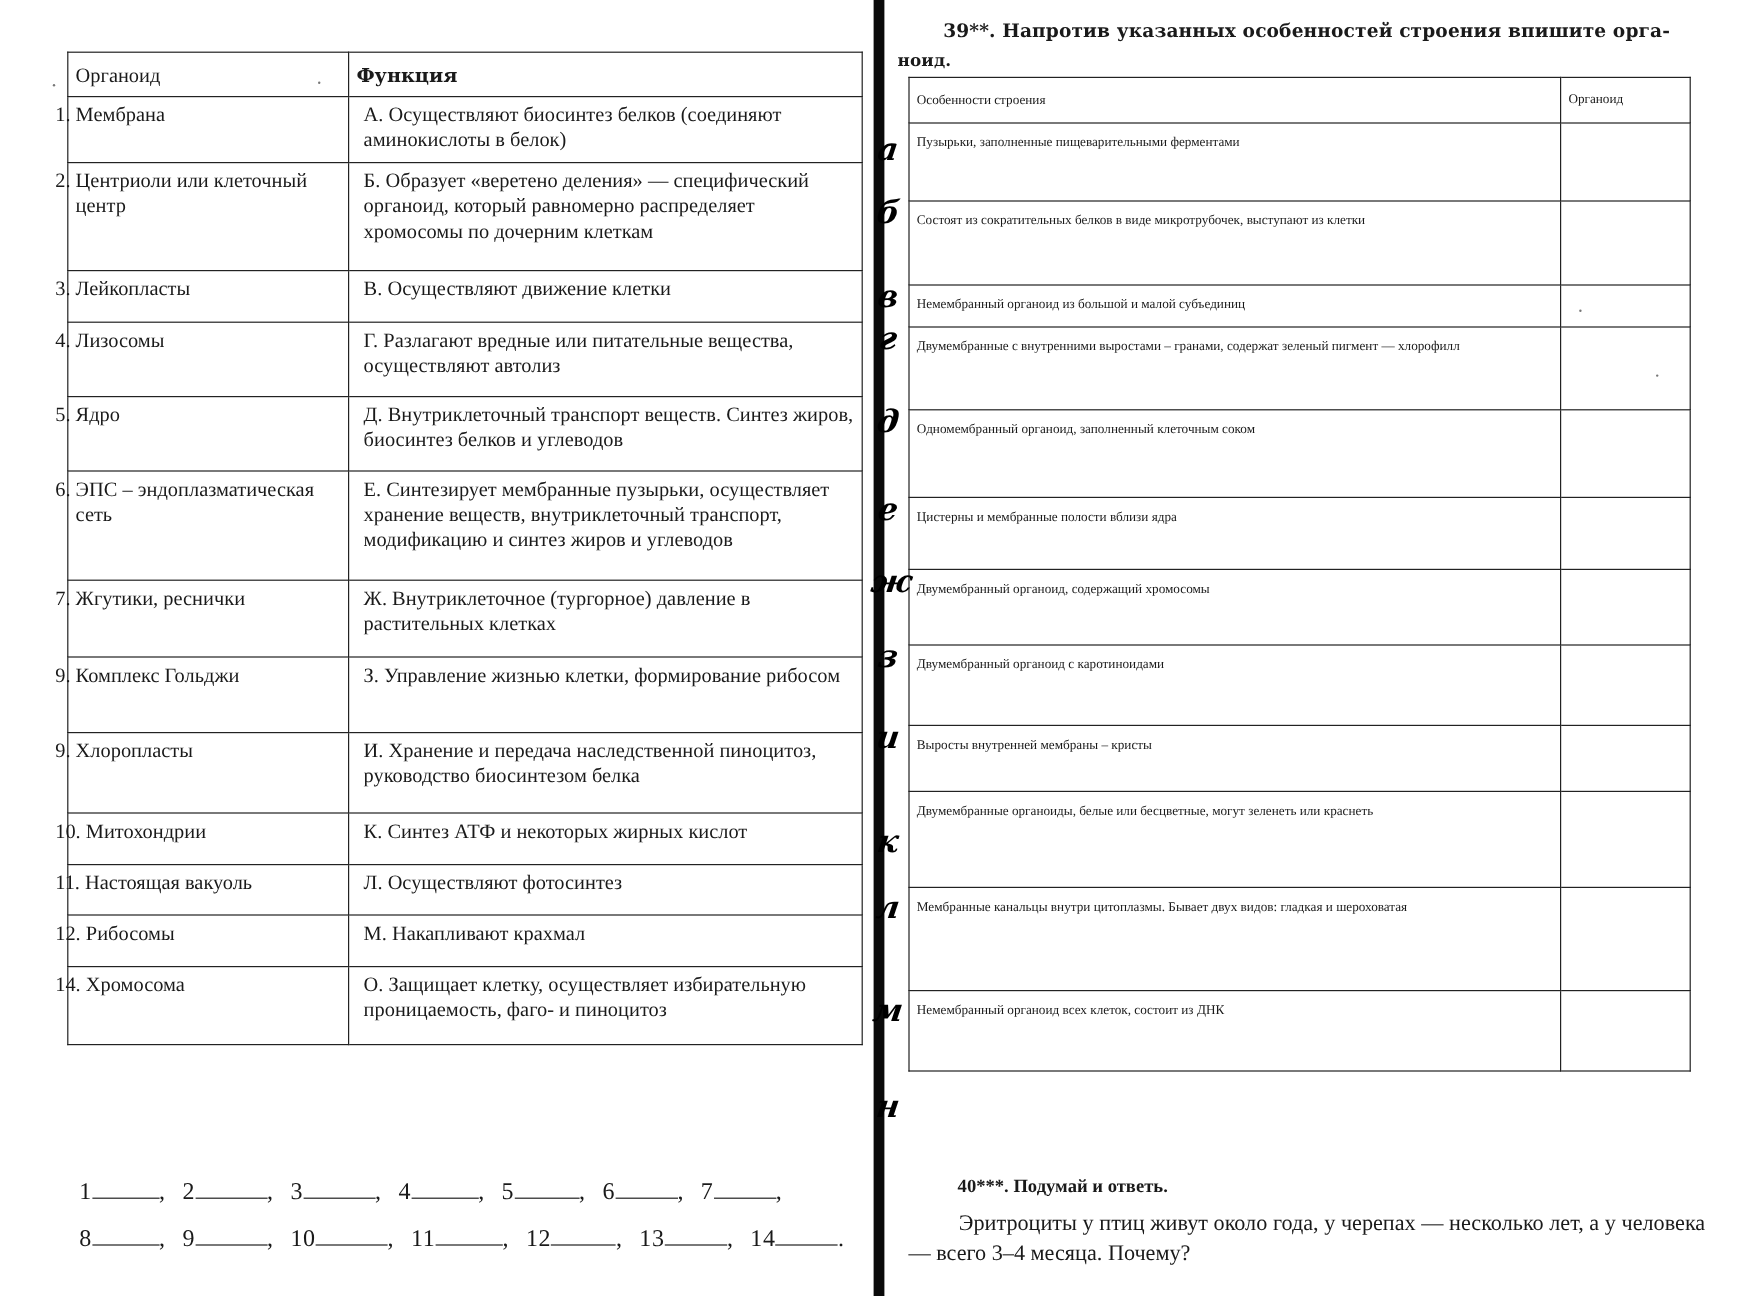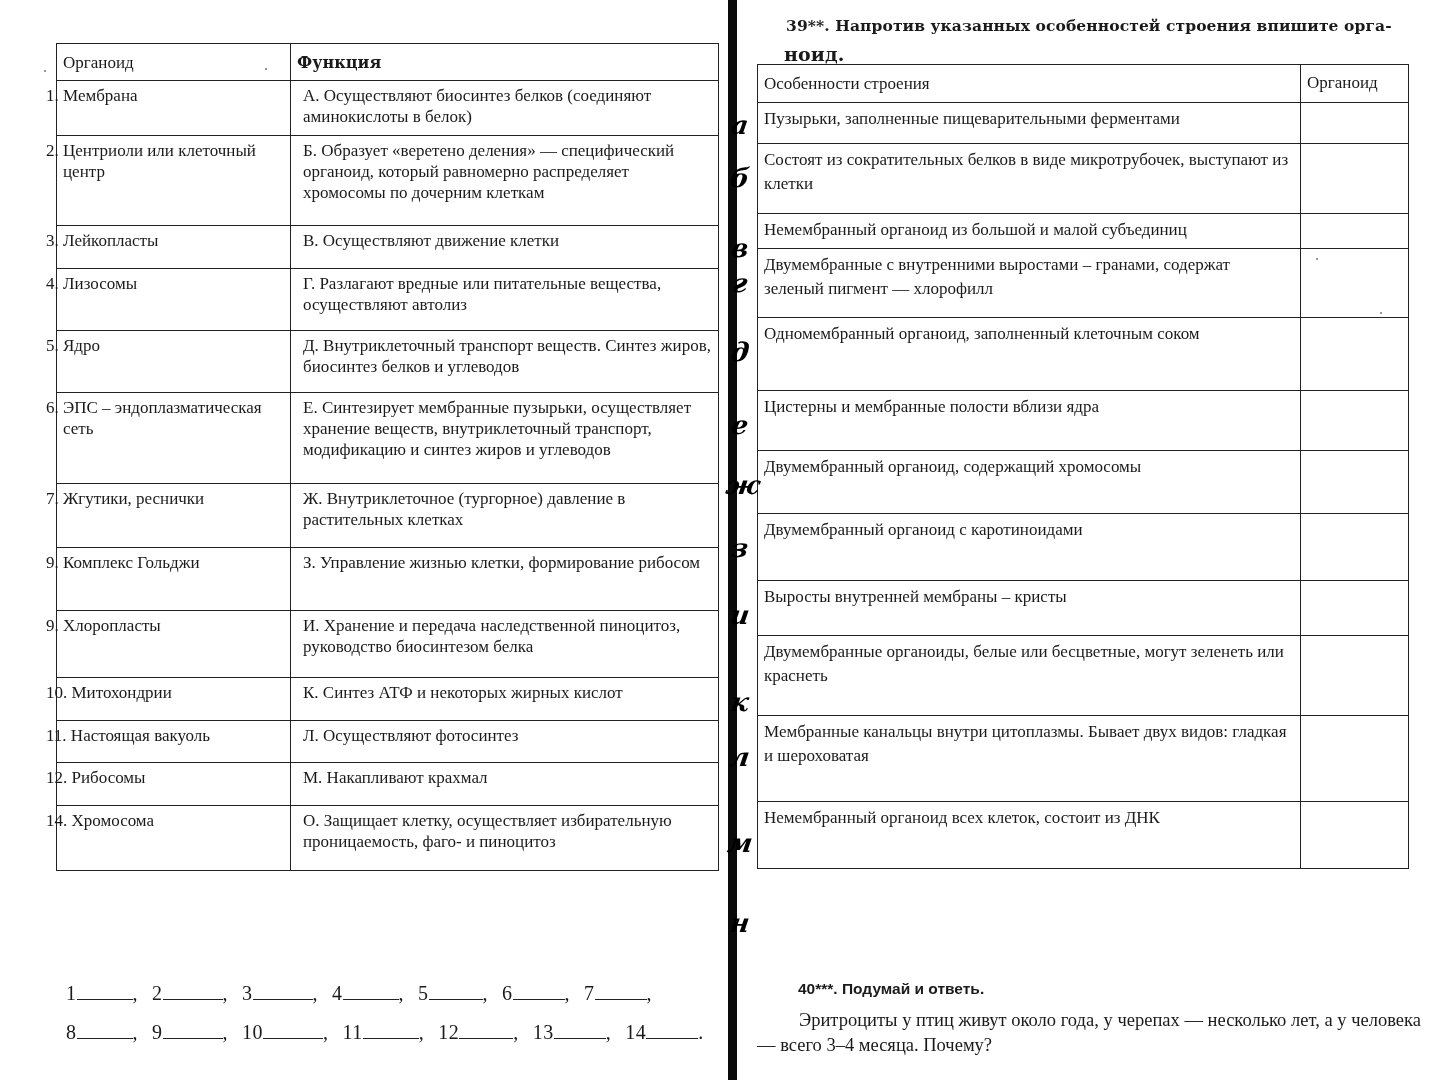--- a/index.html
+++ b/index.html
@@ -32,21 +32,21 @@
   .answers {
     position: absolute; left: 66px; font-family: "Liberation Serif", serif; font-size: 20px;
     white-space: nowrap; letter-spacing: 0.5px;
   }
   .answers span.blank { display: inline-block; border-bottom: 1.3px solid #222; height: 16px; vertical-align: baseline; }
   .hw {
     position: absolute; left: 726px; font-family: "DejaVu Serif", serif; font-style: italic;
     font-weight: bold; font-size: 26px; color: #000; width: 28px; text-align: center;
     transform: skewX(-8deg);
   }
-  .q40-title { position: absolute; left: 798px; top: 980px; font-weight: bold; font-size: 15.5px; font-family: Liberation Sans, sans-serif; }
+  .q40-title { position: absolute; left: 798px; top: 980px; font-weight: bold; font-size: 15.5px; font-family: Liberation Serif, serif; }
   .q40-text {
     position: absolute; left: 757px; top: 1008px; width: 664px; font-size: 18.5px; line-height: 25px;
     font-family: "Liberation Serif", serif; text-indent: 42px; text-align: justify;
   }
   .speck { position: absolute; width: 2px; height: 2px; background: #777; border-radius: 50%; }
 </style>
 </head>
 <body>
 
 <div class="spine"></div>
@@ -118,35 +118,35 @@
           <td class="justify" style="padding-left: 12px;">О. Защищает клетку, осуществляет избирательную проницаемость, фаго- и пиноцитоз</td>
         </tr>
       </tbody>
   </table>
 
   <div class="answers" id="ans1" style="top:982px;"><span style="margin-right: 14px;"><span>1</span><span class="blank" style="width: 56px;"></span><span>,</span></span><span style="margin-right: 14px;"><span>2</span><span class="blank" style="width: 60px;"></span><span>,</span></span><span style="margin-right: 14px;"><span>3</span><span class="blank" style="width: 60px;"></span><span>,</span></span><span style="margin-right: 14px;"><span>4</span><span class="blank" style="width: 56px;"></span><span>,</span></span><span style="margin-right: 14px;"><span>5</span><span class="blank" style="width: 54px;"></span><span>,</span></span><span style="margin-right: 14px;"><span>6</span><span class="blank" style="width: 52px;"></span><span>,</span></span><span style="margin-right: 14px;"><span>7</span><span class="blank" style="width: 52px;"></span><span>,</span></span></div>
   <div class="answers" id="ans2" style="top:1021px;"><span style="margin-right: 14px;"><span>8</span><span class="blank" style="width: 56px;"></span><span>,</span></span><span style="margin-right: 14px;"><span>9</span><span class="blank" style="width: 60px;"></span><span>,</span></span><span style="margin-right: 14px;"><span>10</span><span class="blank" style="width: 60px;"></span><span>,</span></span><span style="margin-right: 14px;"><span>11</span><span class="blank" style="width: 56px;"></span><span>,</span></span><span style="margin-right: 14px;"><span>12</span><span class="blank" style="width: 54px;"></span><span>,</span></span><span style="margin-right: 14px;"><span>13</span><span class="blank" style="width: 52px;"></span><span>,</span></span><span style="margin-right: 14px;"><span>14</span><span class="blank" style="width: 52px;"></span><span>.</span></span></div>
 </div>
 
 <div class="task-title" style="left:786px; top:16px; font-size:15.5px;">39**. Напротив указанных особенностей строения впишите орга-</div>
-<div class="task-title" style="left:784px; top:43px; font-size:19px;">ноид.</div>
-
-<table class="grid" id="t39" style="left:757px; top:64px; width:651px; font-size:17px; line-height:24px;">
+<div class="task-title" style="left:748px; top:43px; font-size:14px;">ноид.</div>
+
+<table class="grid" id="t39" style="left:757px; top:64px; width:651px; font-size:11px; line-height:24px;">
   <colgroup>
       <col style="width:543px">
       <col style="width:108px">
     </colgroup>
   <thead>
     <tr style="height:38px">
       <th>Особенности строения</th>
       <th style="vertical-align:top; padding-top:6px;">Органоид</th>
     </tr>
   </thead>
   <tbody id="t39-body">
-      <tr style="height: 41px;">
+      <tr style="height: 65px;">
         <td class="justify">Пузырьки, заполненные пищеварительными ферментами</td>
         <td></td>
       </tr>
       <tr style="height: 70px;">
         <td class="justify">Состоят из сократительных белков в виде микротрубочек, выступают из клетки</td>
         <td></td>
       </tr>
       <tr style="height: 35px;">
         <td class="justify">Немембранный органоид из большой и малой субъединиц</td>
         <td></td>

